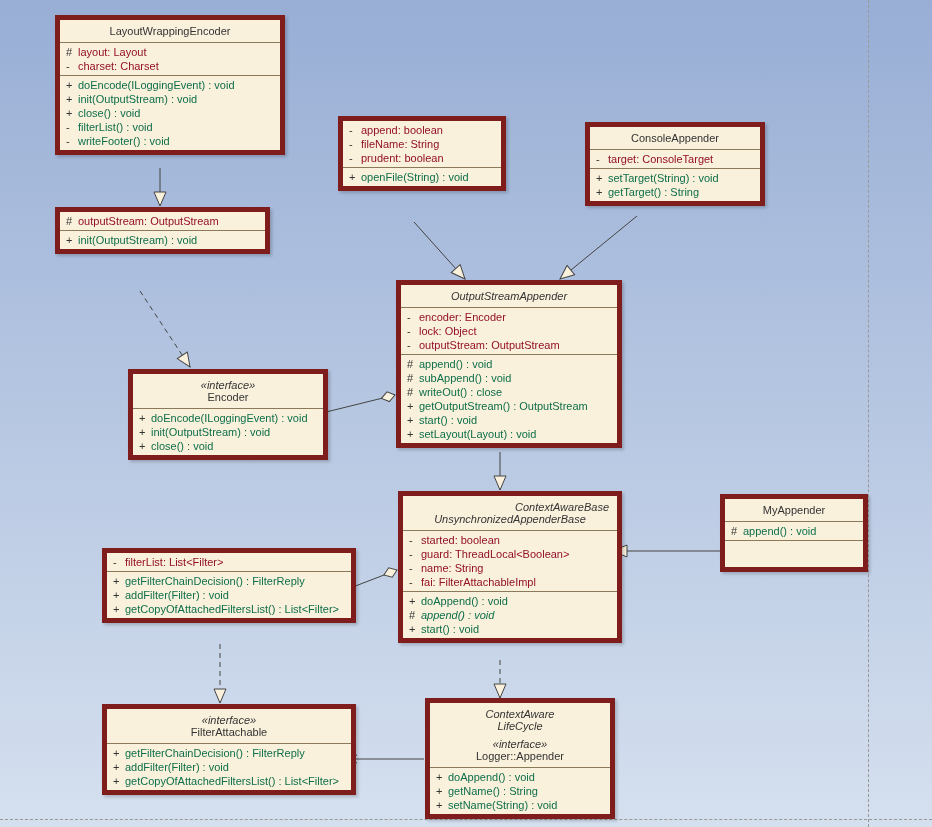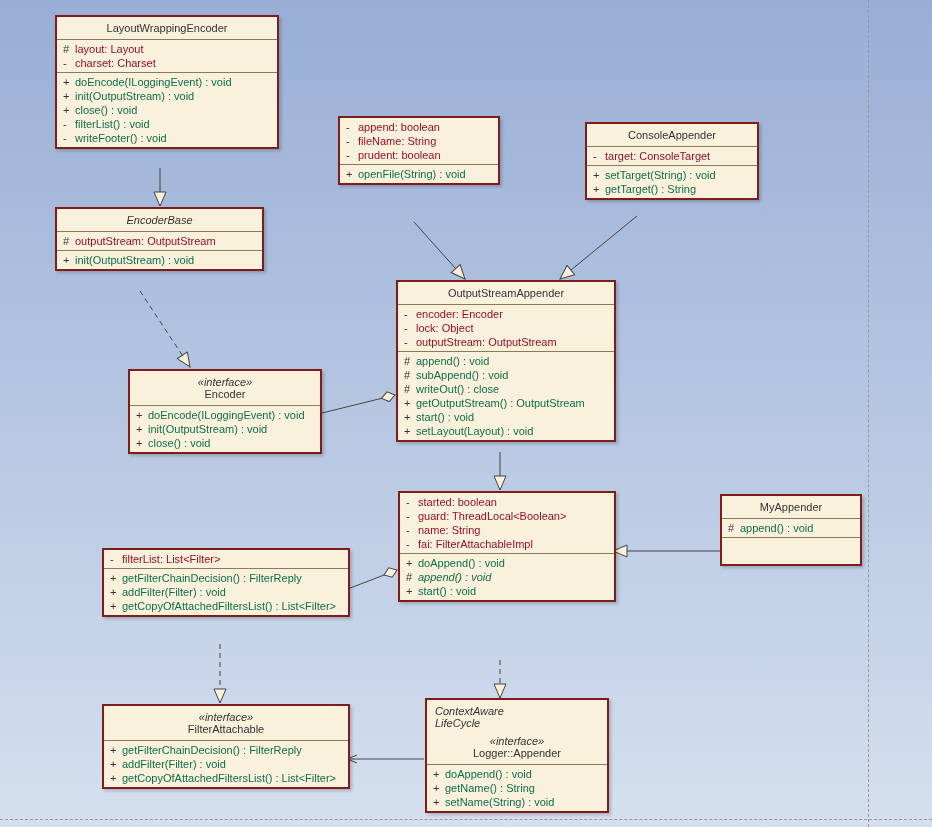--- a/index.html
+++ b/index.html
@@ -1,18 +1,18 @@
 <!DOCTYPE html>
 <html><head>
 <meta charset="utf-8">
 <style>
 body{margin:0;padding:0;font:11px Arial,sans-serif;background:linear-gradient(180deg,#98aed5,#d5e0ef);color:#333;width:932px;height:827px;position:relative;overflow:hidden}
 .dsep{position:absolute;left:868px;top:0;width:0;height:827px;border-left:1px dashed #999}
 .dsep2{position:absolute;left:0;top:819px;width:932px;height:0;border-top:1px dashed #999}
-.cls{position:absolute;background:#faf1dc;border:2px solid #7f1d1d;box-shadow:2px 2px 3px rgba(0,0,0,0.2)}
+.cls{position:absolute;background:#faf1dc;border:5px solid #7f1d1d;box-shadow:2px 2px 3px rgba(0,0,0,0.2)}
 .hdr{text-align:center;padding:5px 8px;border-bottom:1px solid #8b7a5a}
 .stereo{font-style:italic;display:block}
 .nm{display:block}
 .sec{border-bottom:1px solid #8b7a5a;padding:2px 0}
 .sec:last-child{border-bottom:none}
 .row{padding:1px 6px;white-space:nowrap;display:flex}
 .vis{width:12px;flex-shrink:0}
 .mem{color:#941028}
 .op{color:#0d6e4a}
 .absop{font-style:italic;color:#0d6e4a}
@@ -81,23 +81,20 @@
         <span class="op">filterList() : void</span>
       </div>
 <div class="row">
         <span class="vis">-</span>
         <span class="op">writeFooter() : void</span>
       </div>
 </div>
 </div>
 
 <div class="cls" style="left:55px;top:207px;width:205px">
-<div class="hdr">
-      <span class="nm" style="font-style:italic">EncoderBase</span>
-    </div>
 <div class="sec">
       <div class="row">
         <span class="vis">#</span>
         <span class="mem">outputStream: OutputStream</span>
       </div>
     </div>
 <div class="sec">
       <div class="row">
         <span class="vis">+</span>
         <span class="op">init(OutputStream) : void</span>
@@ -166,21 +163,21 @@
       </div>
 <div class="row">
         <span class="vis">+</span>
         <span class="op">getTarget() : String</span>
       </div>
 </div>
 </div>
 
 <div class="cls" style="left:396px;top:280px;width:216px">
 <div class="hdr">
-      <span class="nm" style="">OutputStreamAppender</span>
+      <span class="nm" style="font-style:italic">OutputStreamAppender</span>
     </div>
 <div class="sec">
 <div class="row">
         <span class="vis">-</span>
         <span class="mem">encoder: Encoder</span>
       </div>
 <div class="row">
         <span class="vis">-</span>
         <span class="mem">lock: Object</span>
       </div>
@@ -211,20 +208,24 @@
         <span class="op">start() : void</span>
       </div>
 <div class="row">
         <span class="vis">+</span>
         <span class="op">setLayout(Layout) : void</span>
       </div>
 </div>
 </div>
 
 <div class="cls" style="left:398px;top:491px;width:214px">
+<div class="hdr">
+      <span class="stereo" style="text-align:right;display:block">ContextAwareBase</span>
+      <span class="nm" style="font-style:italic">UnsynchronizedAppenderBase</span>
+    </div>
 <div class="sec">
 <div class="row">
         <span class="vis">-</span>
         <span class="mem">started: boolean</span>
       </div>
 <div class="row">
         <span class="vis">-</span>
         <span class="mem">guard: ThreadLocal&lt;Boolean&gt;</span>
       </div>
 <div class="row">
@@ -303,21 +304,21 @@
         <span class="op">addFilter(Filter) : void</span>
       </div>
 <div class="row">
         <span class="vis">+</span>
         <span class="op">getCopyOfAttachedFiltersList() : List&lt;Filter&gt;</span>
       </div>
 </div>
 </div>
 
 <div class="cls" style="left:425px;top:698px;width:180px">
-<div class="hdr" style="text-align:left;padding-bottom:1px;border-bottom:none">
+<div class="hdr" style="text-align:center;padding-bottom:1px;border-bottom:none">
       <span class="stereo">ContextAware</span>
       <span class="stereo">LifeCycle</span>
     </div>
 <div class="hdr">
       <span class="stereo">«interface»</span>
       <span class="nm">Logger::Appender</span>
     </div>
 <div class="sec">
 <div class="row">
         <span class="vis">+</span>

